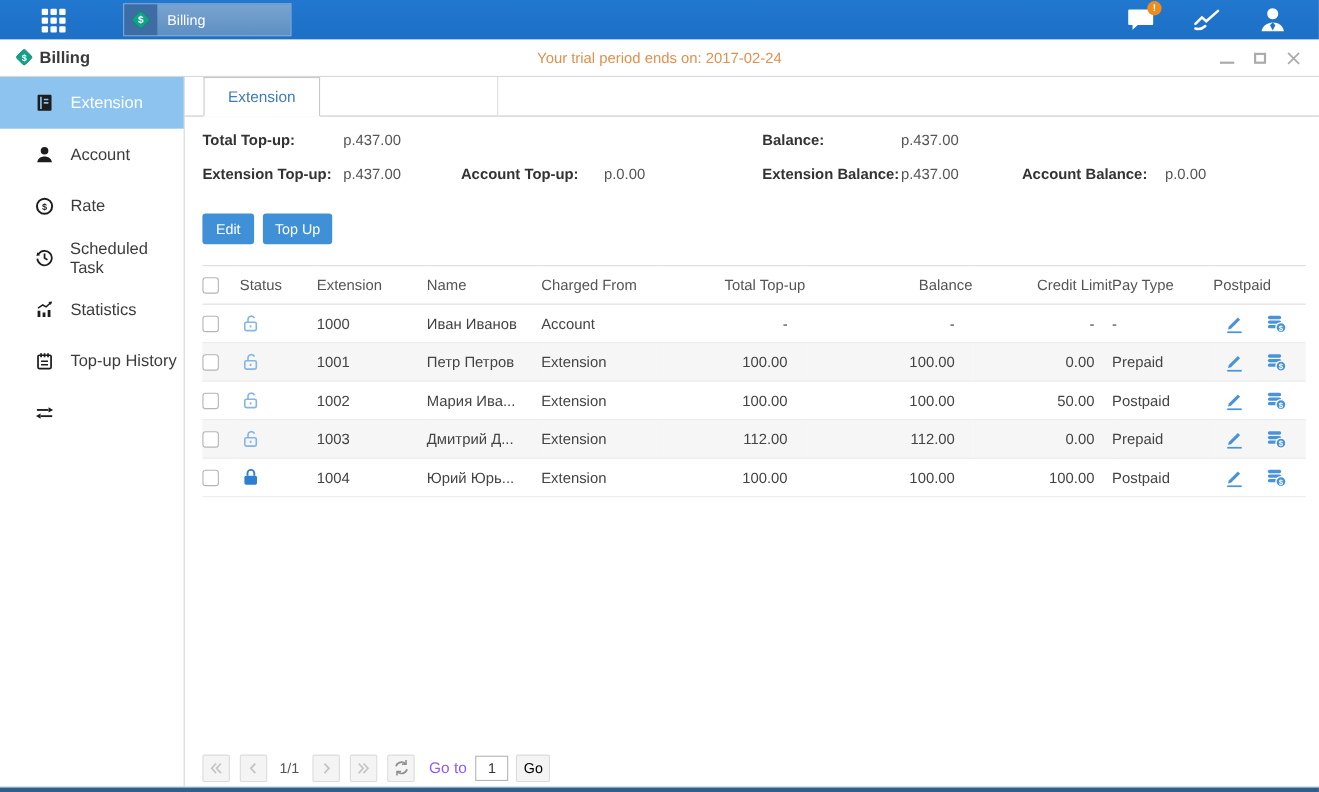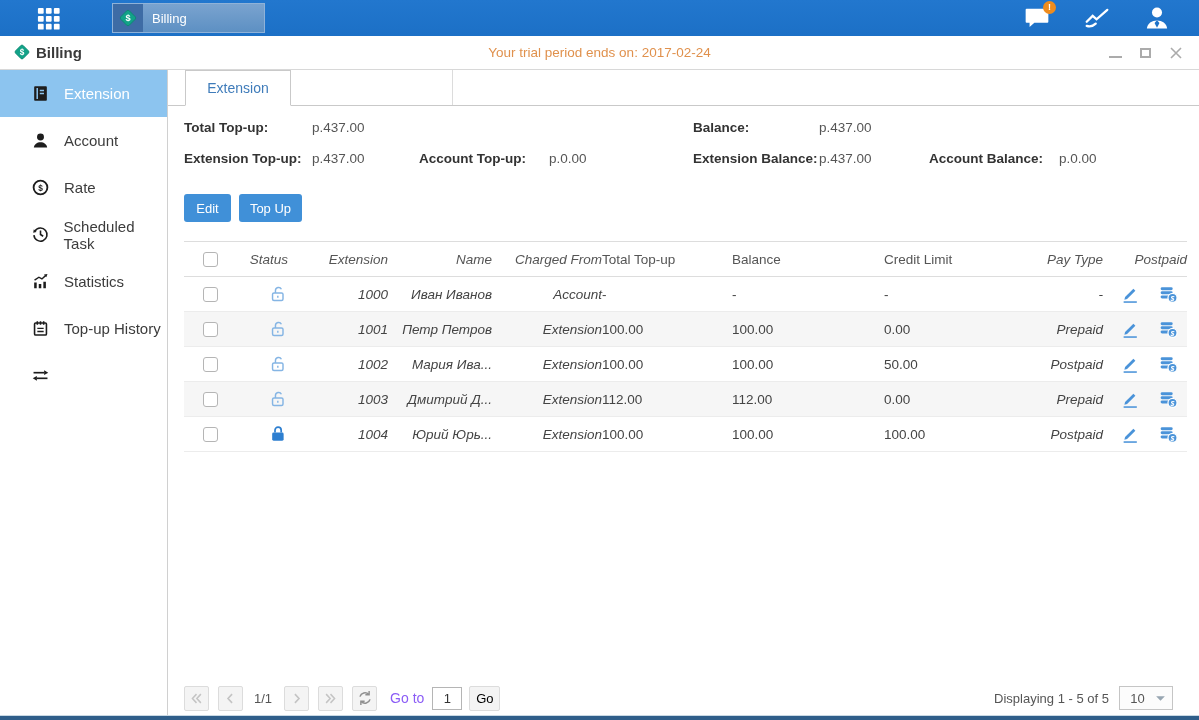--- a/index.html
+++ b/index.html
@@ -61,22 +61,22 @@
   #btn-edit { left:16px; width:47px; }
   #btn-topup { left:71px; width:63px; }
 
   
   .billing-table { position:absolute; left:16px; top:171px; width:1003px; border-collapse:collapse;
                    table-layout:fixed; font-size:13.5px; }
   .billing-table th { border-top:1px solid #ddd; border-bottom:1px solid #ddd; height:35px;
                       font-weight:normal; color:#555; }
   .billing-table td { height:35px; color:#444; border-bottom:1px solid #ececec; }
   .billing-table tr.alt td { background:#f6f6f6; }
-  .c-center { text-align:right;font-style:italic; }
-  .c-right  { text-align:left; padding-right:16px; }
+  .c-center { text-align:left; }
+  .c-right  { text-align:right; padding-right:16px; }
   th.c-right { padding-right:0; }
   .cb { display:inline-block; width:15px; height:15px; border:1px solid #b5b5b5; border-radius:3px;
         background:#fff; cursor:pointer; vertical-align:middle; }
   .lock { display:inline-block; width:20px; height:20px; vertical-align:middle; }
   .lock.open { color:#85b5e4; }
   .lock.closed { color:#2e7fd0; }
   .op-icon { display:inline-block; width:20px; height:20px; margin:0 9px; color:#4a93d9; cursor:pointer;
              vertical-align:middle; }
 
   
@@ -454,28 +454,17 @@
               <path d="M5.3 10.2A7 7 0 0 1 17 7.2"></path>
               <path d="M18.7 13.8A7 7 0 0 1 7 16.8"></path>
               <path d="M17.5 2.6v5h-5" stroke-width="1.9"></path>
               <path d="M6.5 21.4v-5h5" stroke-width="1.9"></path>
             </svg>
           </span>
         <span class="goto-label">Go to</span>
         <input class="goto-input" value="1" style="">
         <button class="go-btn">Go</button>
       </div>
-      <div class="pag-right">
-        <span class="displaying">Displaying 1 - 5 of 5</span>
-        <div class="page-size">
-          <span class="ps-val">10</span>
-          <span class="caret">
-              <svg width="11" height="7" viewBox="0 0 12 8">
-                <path d="M1 1.3l5 5.2 5-5.2z" fill="#98a6b2"></path>
-              </svg>
-            </span>
-        </div>
-      </div>
     </div>
   </div>
 
   <div class="bottomstrip"></div>
 </div>
 
 </body></html>

